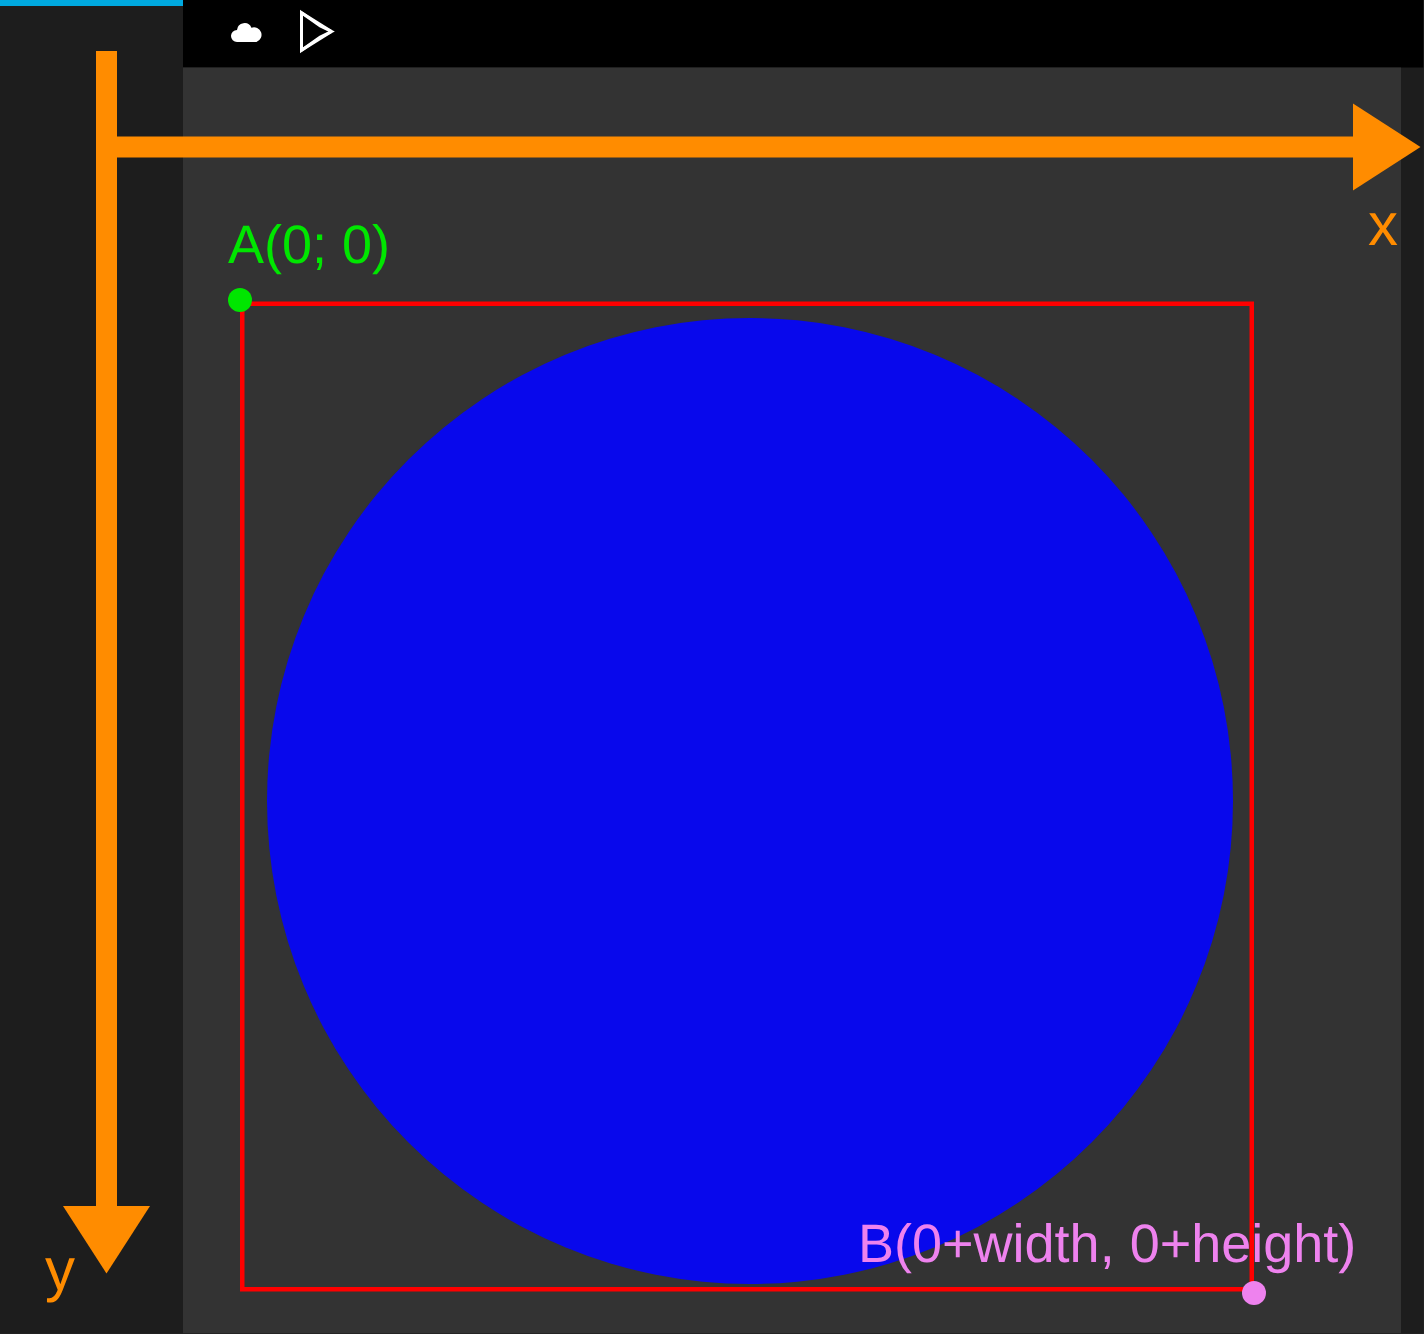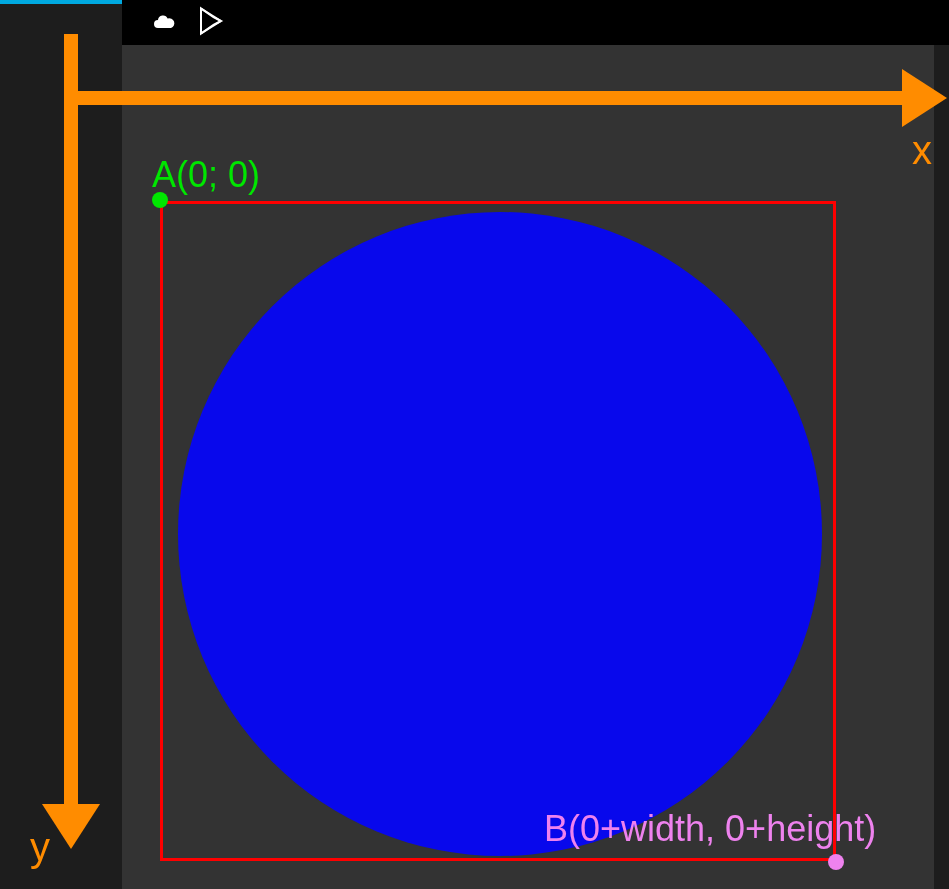--- a/index.html
+++ b/index.html
@@ -101,27 +101,27 @@
   }
   .pt-b {
     position: absolute;
     left: 828px; top: 854px;
     width: 16px; height: 16px;
     border-radius: 50%;
     background: #ee82ee;
   }
   .pt-label-a {
     position: absolute;
-    left: 152px; top: 154px;
+    left: 152px; top: 142px;
     font-size: 36px;
     color: #00e600;
   }
   .pt-label-b {
     position: absolute;
-    left: 544px; top: 808px;
+    left: 572px; top: 808px;
     font-size: 36px;
     color: #ee82ee;
   }
 </style>
 </head>
 <body>
 
 <div class="root">
 
   <div class="top-accent"></div>

